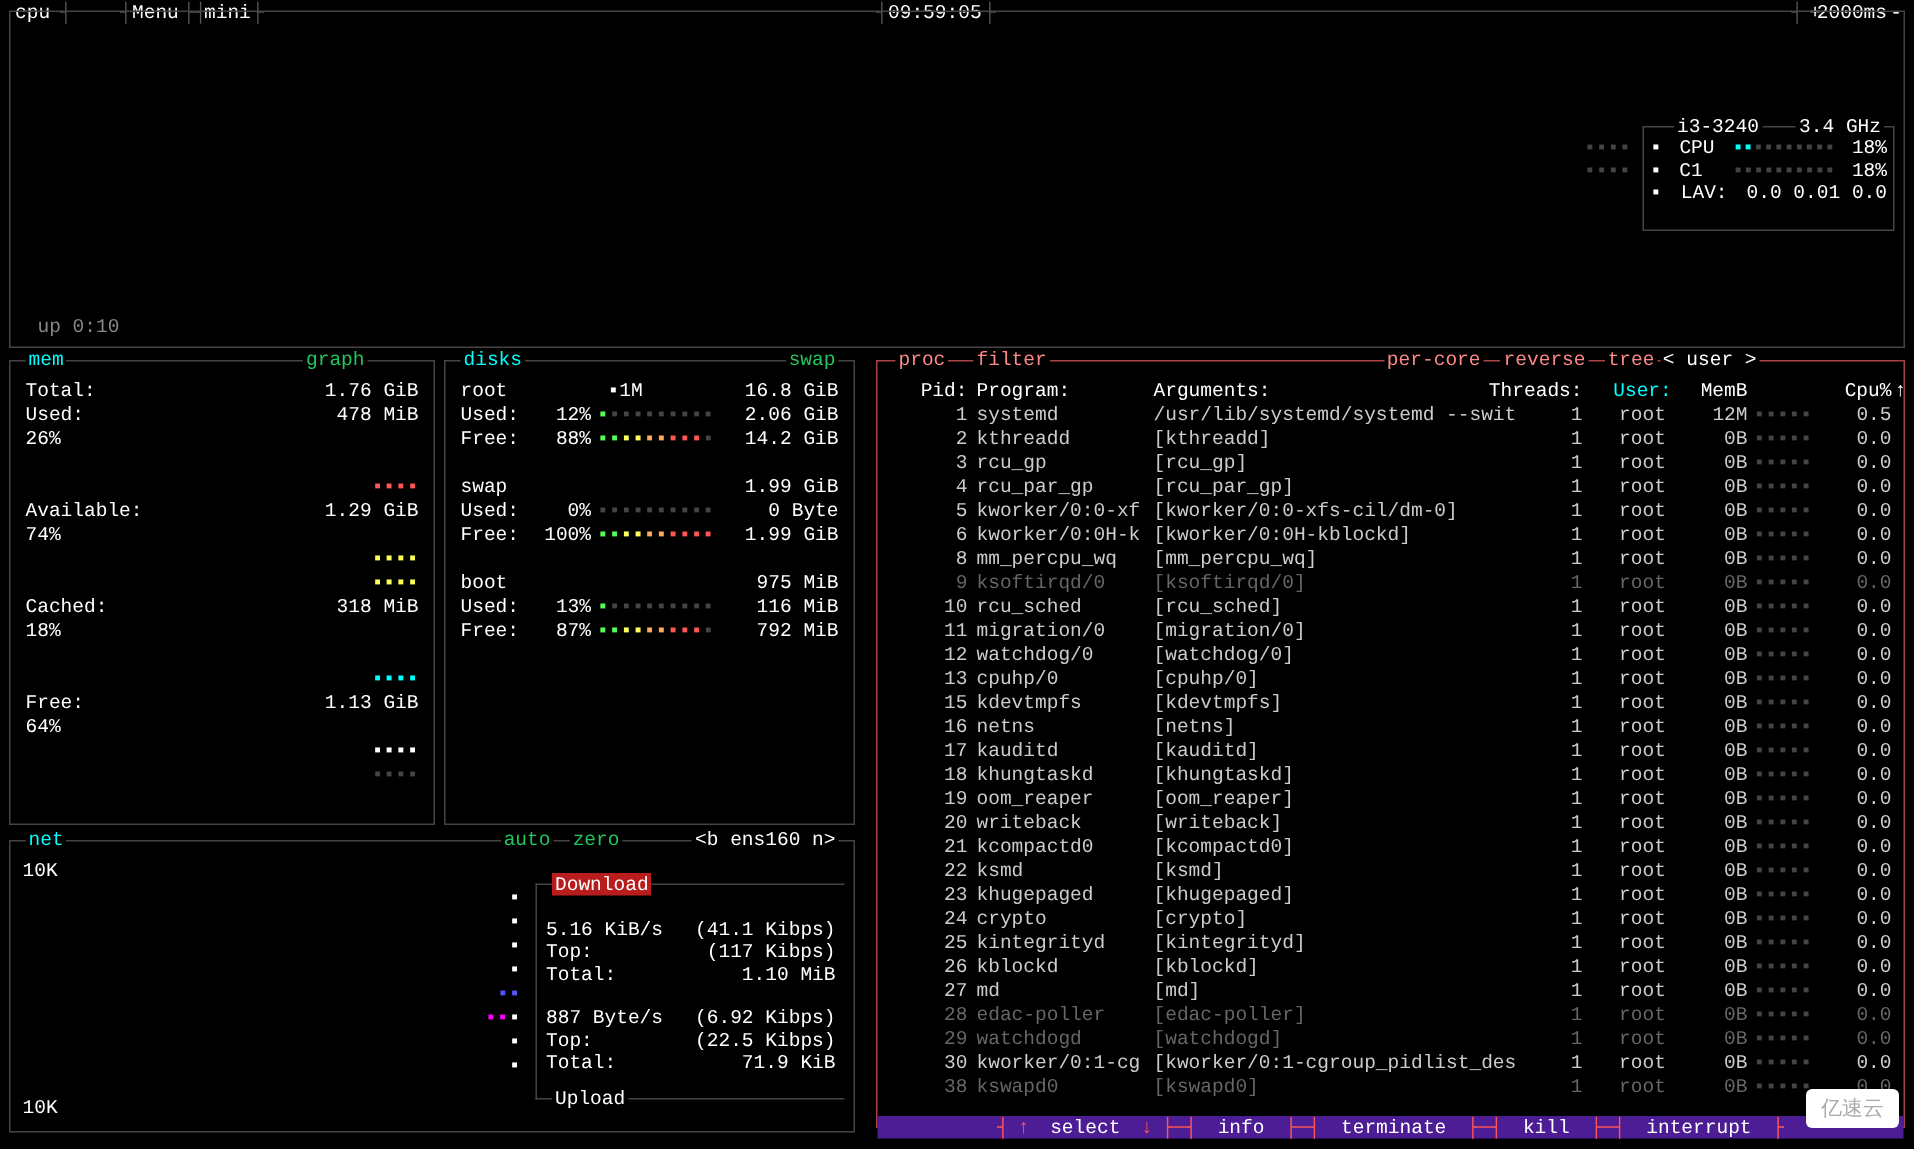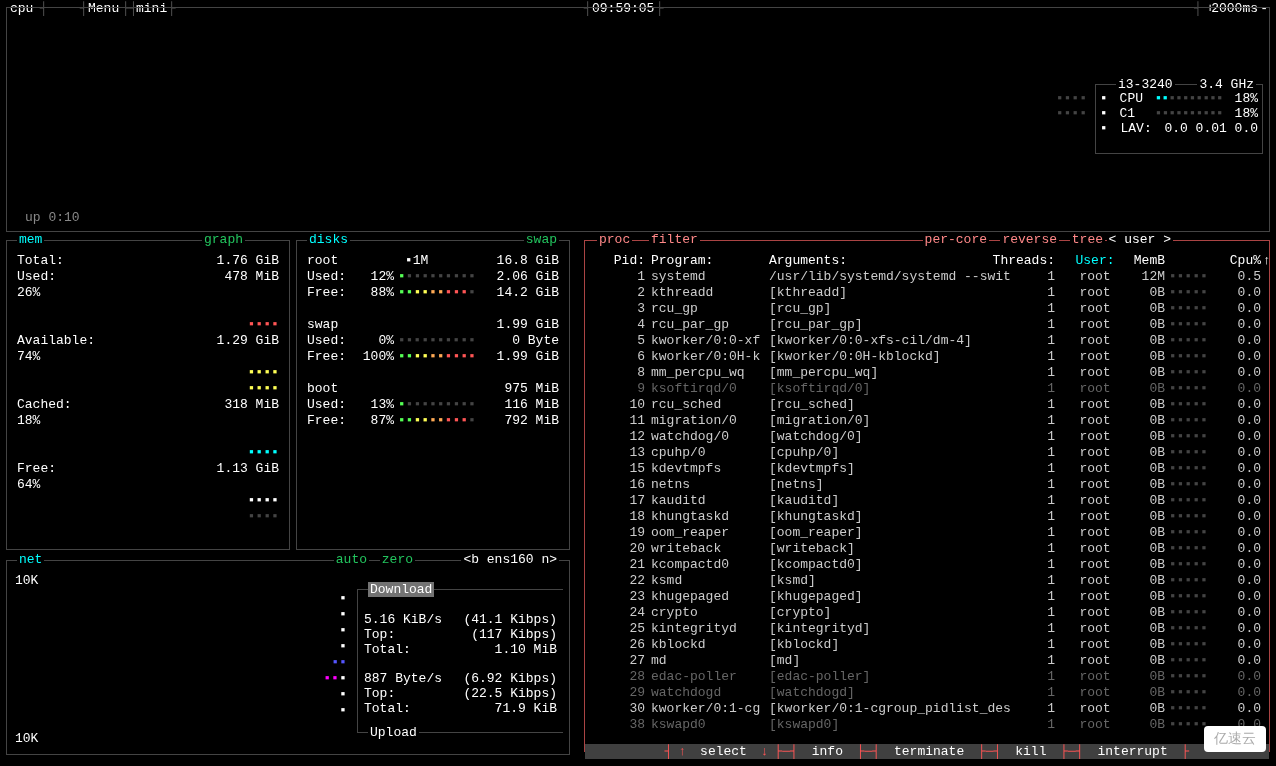--- a/index.html
+++ b/index.html
@@ -43,38 +43,38 @@
   #disks-panel .sec-io { position:absolute; left:108px; color:#fff; }
   #disks-panel .sec-total { position:absolute; right:10px; text-align:right; }
   #disks-panel .stat { position:absolute; left:10px; display:flex; width:252px; }
   #disks-panel .stat .pct { width:44px; text-align:right; margin-left:4px; }
   #disks-panel .stat .barwrap { flex:1; margin:0 4px; }
   #disks-panel .stat .val { width:70px; text-align:right; }
   
   #net-panel { top: 560px; left: 6px; width: 564px; height: 195px; }
   #net-box { position:absolute; top:28px; right:6px; width:206px; height:144px; border:1px solid #444; border-right:none; }
   #net-box .row { display:flex; justify-content:space-between; padding:0 6px; }
-  #net-box .hdr { position:absolute; top:-8px; left:10px; background:#737373; padding:0 2px; color:#fff; }
+  #net-box .hdr { position:absolute; top:-8px; left:10px; background:#b91c1c; padding:0 2px; color:#fff; }
   #net-box .ftr { position:absolute; bottom:-8px; left:10px; background:#000; padding:0 2px; color:#fff; }
   .led { position:absolute; }
   
   #proc-panel { top: 240px; left: 584px; width: 686px; height: 512px; }
   #proc-hdr { position:absolute; top:12px; left:0; right:0; height:16px; color:#fff; }
   #proc-hdr span,#proc-rows .c { position:absolute; }
   #proc-rows { position:absolute; top:28px; left:0; right:0; bottom:18px; overflow:hidden; }
   #proc-rows .row { position:relative; height:16px; }
   .c-pid { left:0; width:60px; text-align:right; }
   .c-prog { left:66px; width:110px; }
   .c-args { left:184px; width:250px; }
   .c-thr  { left:430px; width:40px; text-align:right; }
   .c-user { left:488px; width:44px;text-align:center; }
   .c-mem  { left:540px; width:40px; text-align:right; }
   .c-bar  { left:584px; width:50px; }
   .c-cpu  { left:636px; width:40px; text-align:right; }
-  #proc-footer { position:absolute; bottom:-8px; left:0; right:0; text-align:center; background:#404040; }
+  #proc-footer { position:absolute; bottom:-8px; left:0; right:0; text-align:center; background:#4c1d95; }
   #proc-footer span { padding:0 3px; }
   .sep { color:#f55; }
   
   #watermark { position:absolute; right:10px; bottom:14px; color:#aaa; background:#fff; padding:4px 10px; border-radius:4px; font-family:sans-serif; font-size:14px; }
 </style>
 </head>
 <body>
 
 <div id="topbar">
   <span class="t white" style="left:10px">cpu</span>
@@ -305,21 +305,21 @@
         <span class="c c-args">[rcu_par_gp]</span>
         <span class="c c-thr">1</span>
         <span class="c c-user">root</span>
         <span class="c c-mem">0B</span>
         <span class="c c-bar b-d">▪▪▪▪▪</span>
         <span class="c c-cpu">0.0</span>
       </div>
       <div class="row">
         <span class="c c-pid">5</span>
         <span class="c c-prog">kworker/0:0-xf</span>
-        <span class="c c-args">[kworker/0:0-xfs-cil/dm-4]</span>
+        <span class="c c-args">[kworker/0:0-xfs-cil/dm-0]</span>
         <span class="c c-thr">1</span>
         <span class="c c-user">root</span>
         <span class="c c-mem">0B</span>
         <span class="c c-bar b-d">▪▪▪▪▪</span>
         <span class="c c-cpu">0.0</span>
       </div>
       <div class="row">
         <span class="c c-pid">6</span>
         <span class="c c-prog">kworker/0:0H-k</span>
         <span class="c c-args">[kworker/0:0H-kblockd]</span>

